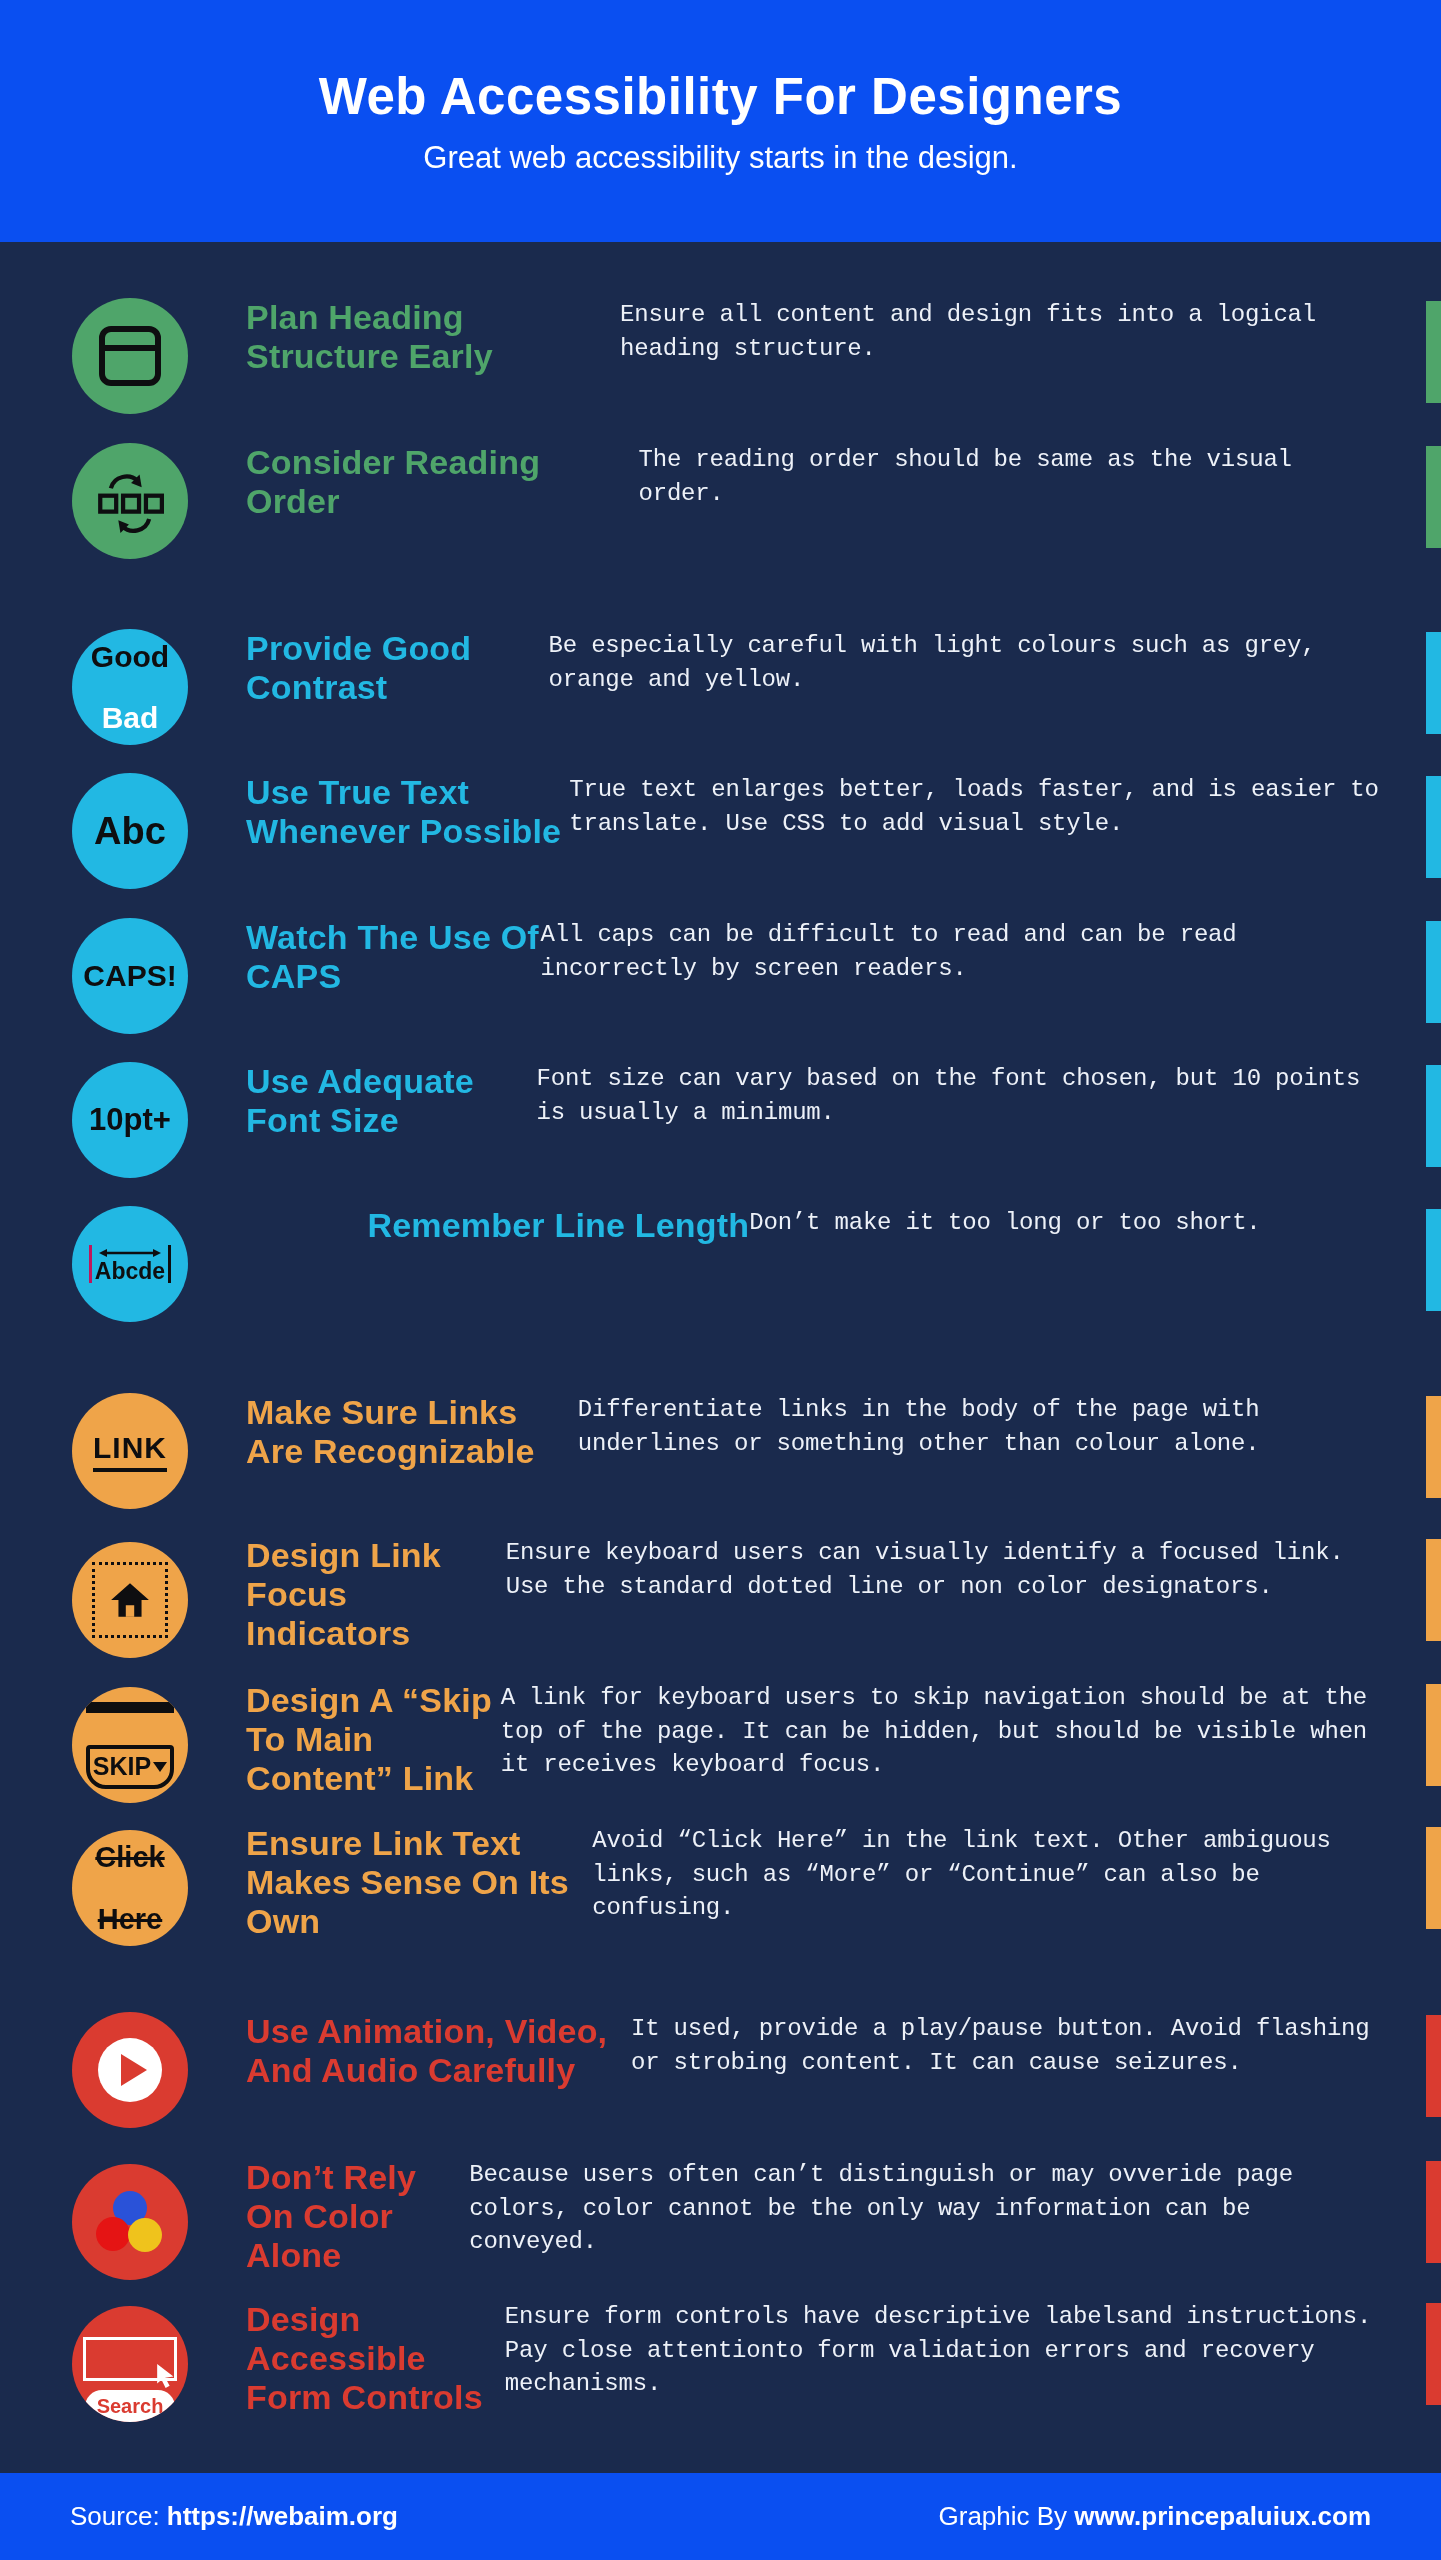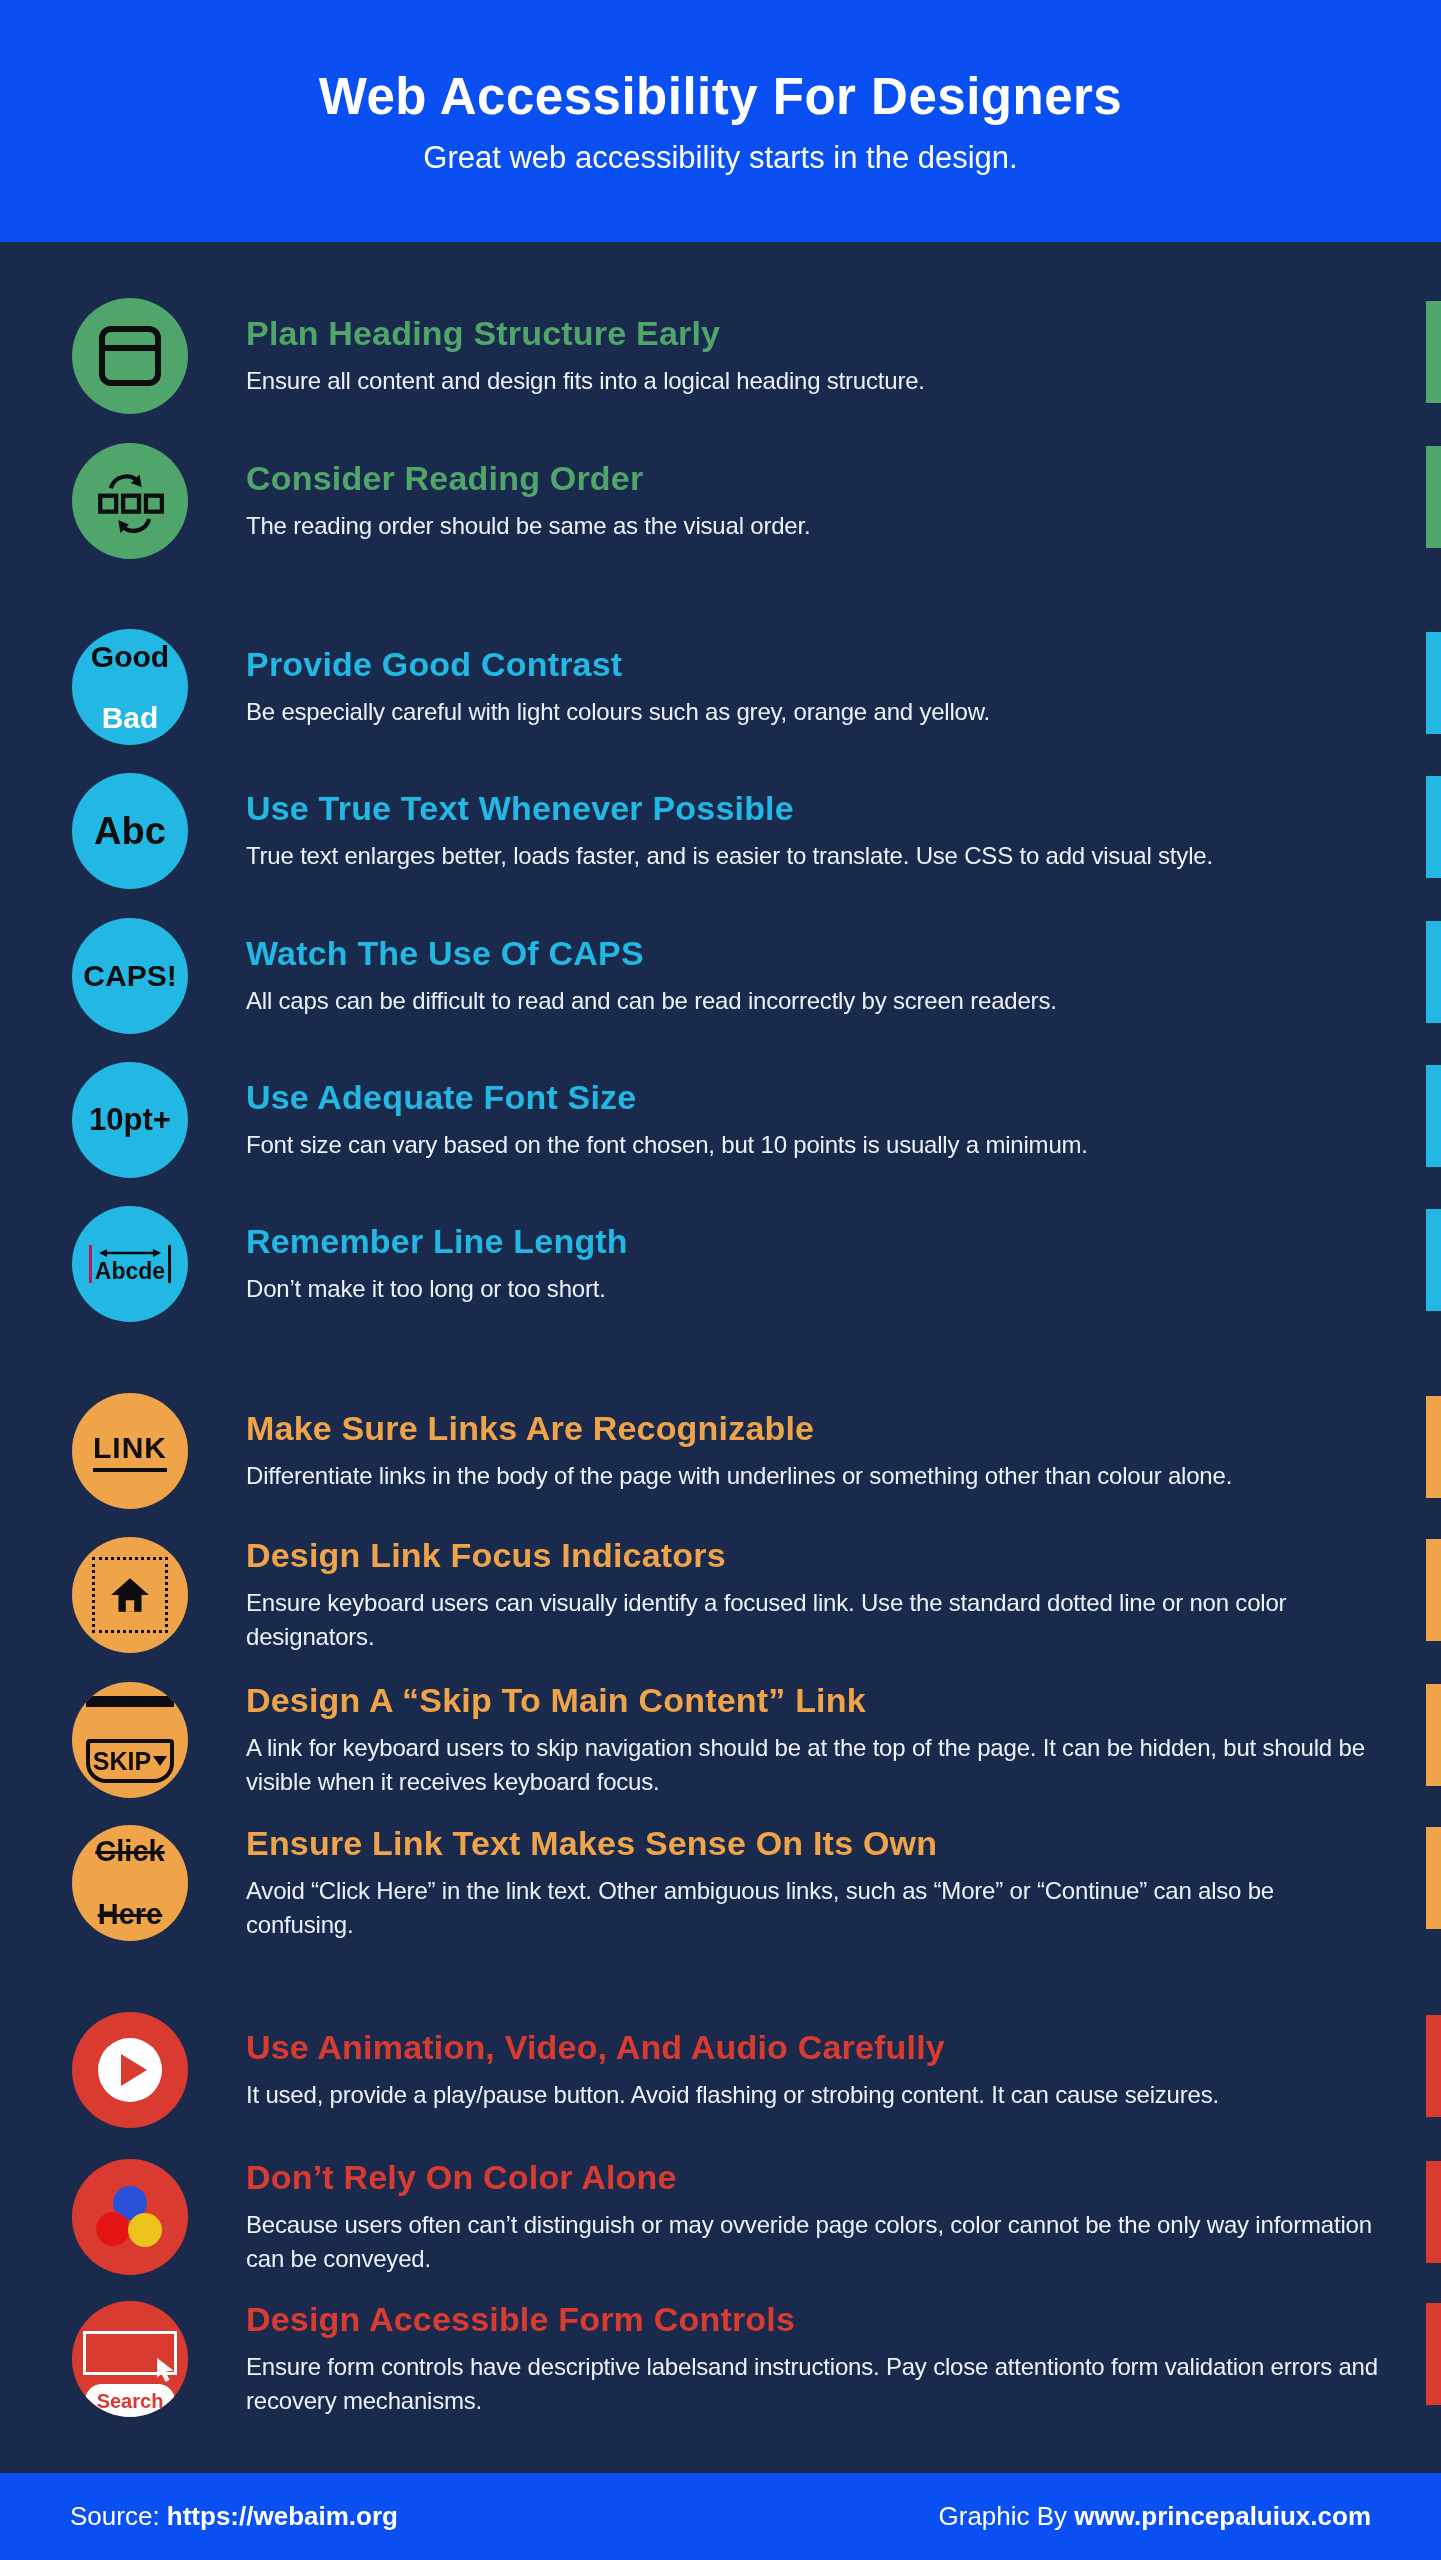--- a/index.html
+++ b/index.html
@@ -25,27 +25,27 @@
   }
   .badge{
     width:116px;height:116px;border-radius:50%;flex:0 0 116px;
     display:flex;align-items:center;justify-content:center;
     flex-direction:column;overflow:hidden;
   }
   .bg-green{background:var(--green,#4FA56A);}
   .bg-cyan{background:var(--cyan,#22B8E3);}
   .bg-orange{background:var(--orange,#EFA449);}
   .bg-red{background:var(--red,#DA3B30);}
-  .txt{display:flex;flex-direction:column;justify-content:center;min-height:116px;width:1160px;}
+  .txt{display:flex;flex-direction:row;justify-content:center;min-height:116px;width:1160px;}
   .title-row{font-size:34px;font-weight:700;margin-bottom:11px;letter-spacing:.2px;}
   .c-green{color:var(--green,#4FA56A);}
   .c-cyan{color:var(--cyan,#22B8E3);}
   .c-orange{color:var(--orange,#EFA449);}
   .c-red{color:var(--red,#DA3B30);}
-  .desc{font-size:24px;line-height:1.4;color:#EDF1F8;letter-spacing:-0.2px;}
+  .desc{font-size:24px;line-height:1.4;color:#EDF1F8;letter-spacing:-0.2px;font-family:Liberation Mono, monospace;}
   
   .bar{position:absolute;right:0;width:15px;height:102px;}
   
   .ink{color:#0E0E10;}
   .win{width:62px;height:60px;border:6px solid #0E0E10;border-radius:12px;box-sizing:border-box;}
   .win-bar{height:13px;border-bottom:6px solid #0E0E10;}
   .stack{display:flex;flex-direction:column;align-items:center;line-height:1;gap:32px;}
   .goodbad{font-size:30px;font-weight:700;line-height:.98;}
   .goodbad .w{color:#fff;}
   .abc{font-size:38px;font-weight:600;}

